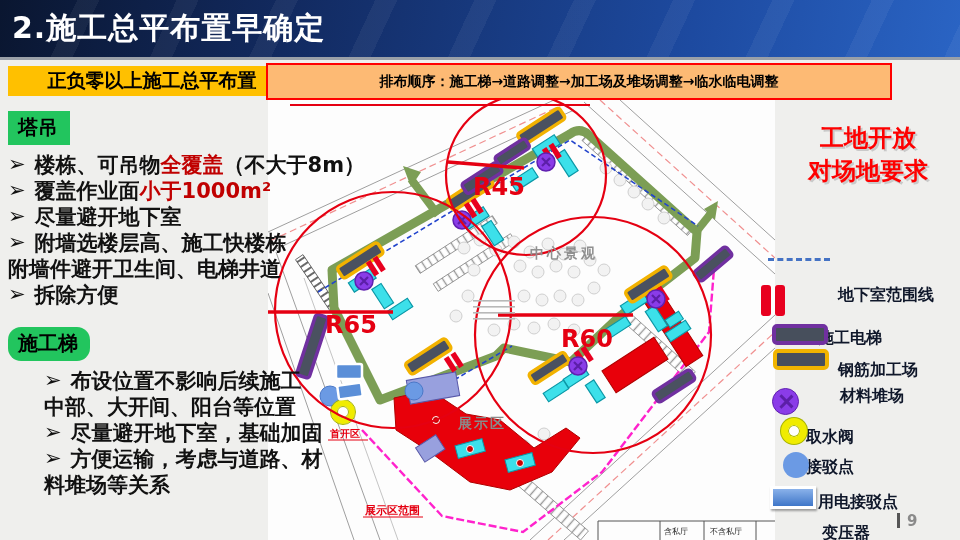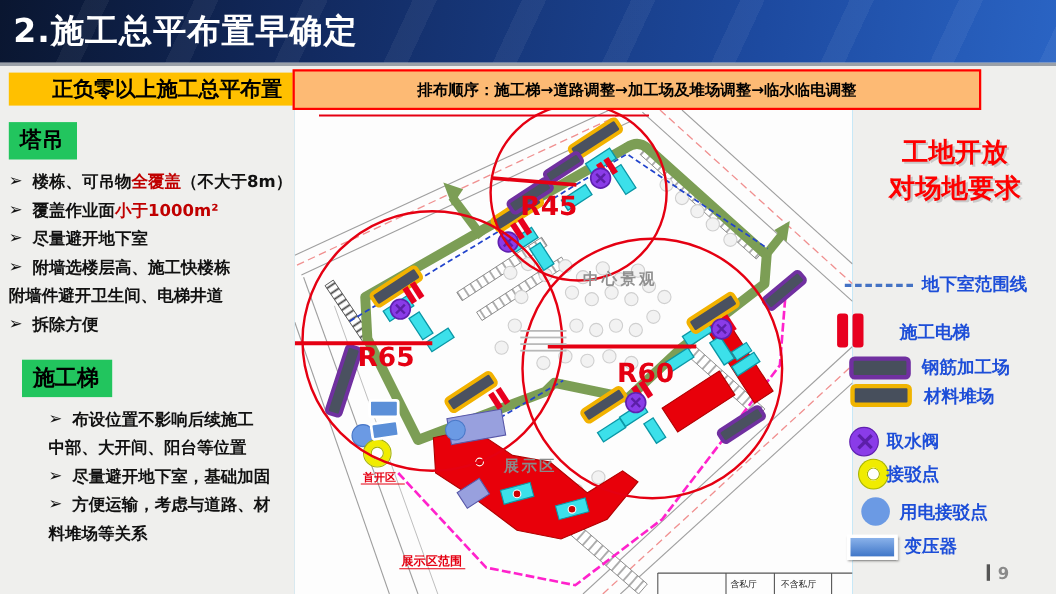--- a/index.html
+++ b/index.html
@@ -16,36 +16,36 @@
   .ybox{position:absolute;left:8px;top:66px;width:288px;height:30px;background:#ffc000;
         display:flex;align-items:center;justify-content:center;
         font-size:19px;font-weight:900;color:#000;}
   .obox{position:absolute;left:266px;top:63px;width:622px;height:33px;background:#fdba74;
         border:2px solid #ff0000;display:flex;align-items:center;justify-content:center;
         font-size:14px;font-weight:900;color:#000;white-space:nowrap;}
   
   .tag{position:absolute;background:#22c55e;color:#000;font-size:20px;font-weight:900;
        padding:3px 12px 4px 10px;z-index:6;}
   .tag1{left:8px;top:111px;}
-  .tag2{left:20px;top:327px;}
-  .blist{position:absolute;width:352px;z-index:6;font-size:15px;font-weight:700;
+  .tag2{left:8px;top:327px;border-radius:13px;}
+  .blist{position:absolute;width:352px;z-index:6;font-size:21px;font-weight:700;
          line-height:26px;color:#111;}
   .bl1{left:8px;top:152px;}
   .bl2{left:8px;top:368px;margin-left:36px;}
   .bl-line{white-space:nowrap;}
   .blt{display:inline-block;margin-right:9px;transform:translateY(-1px);}
   .red{color:#c00000;}
   
   .map{position:absolute;left:268px;top:100px;width:507px;height:440px;background:#7dd3fc;z-index:1;}
   .map svg{display:block;}
   
   .headline{position:absolute;left:778px;top:122px;width:180px;z-index:6;text-align:center;
             font-size:24px;font-weight:900;color:#fe0000;line-height:33px;
             text-shadow:2px 2px 0 #c9c9c9;}
-  .leg-label{position:absolute;z-index:6;font-size:16px;font-weight:900;color:#1d4ed8;white-space:nowrap;}
+  .leg-label{position:absolute;z-index:6;font-size:16px;font-weight:900;color:#0f172a;white-space:nowrap;margin-top:36px;}
   .leg-sw{position:absolute;z-index:6;}
   .sw-dash{left:768px;top:258px;width:62px;height:0;border-top:3px dashed #4472c4;}
   .sw-elev{left:761px;top:285px;width:30px;height:32px;}
   .sw-elev i{display:inline-block;width:10px;height:31px;background:#e8001f;border-radius:3px;margin-right:4px;}
   .sw-bar{width:48px;height:13px;background:#474f5c;border-radius:5px;}
   .sw-rebar{left:772px;top:324px;border:4px solid #7030a0;}
   .sw-mat{left:773px;top:349px;border:4px solid #f0b400;}
   .sw-valve{left:772px;top:388px;width:25px;height:25px;border-radius:50%;background:#8a3ce8;
             border:1px solid #6020b0;position:absolute;}
   .sw-valve:before,.sw-valve:after{content:"";position:absolute;left:12px;top:4px;width:2.5px;height:17px;

